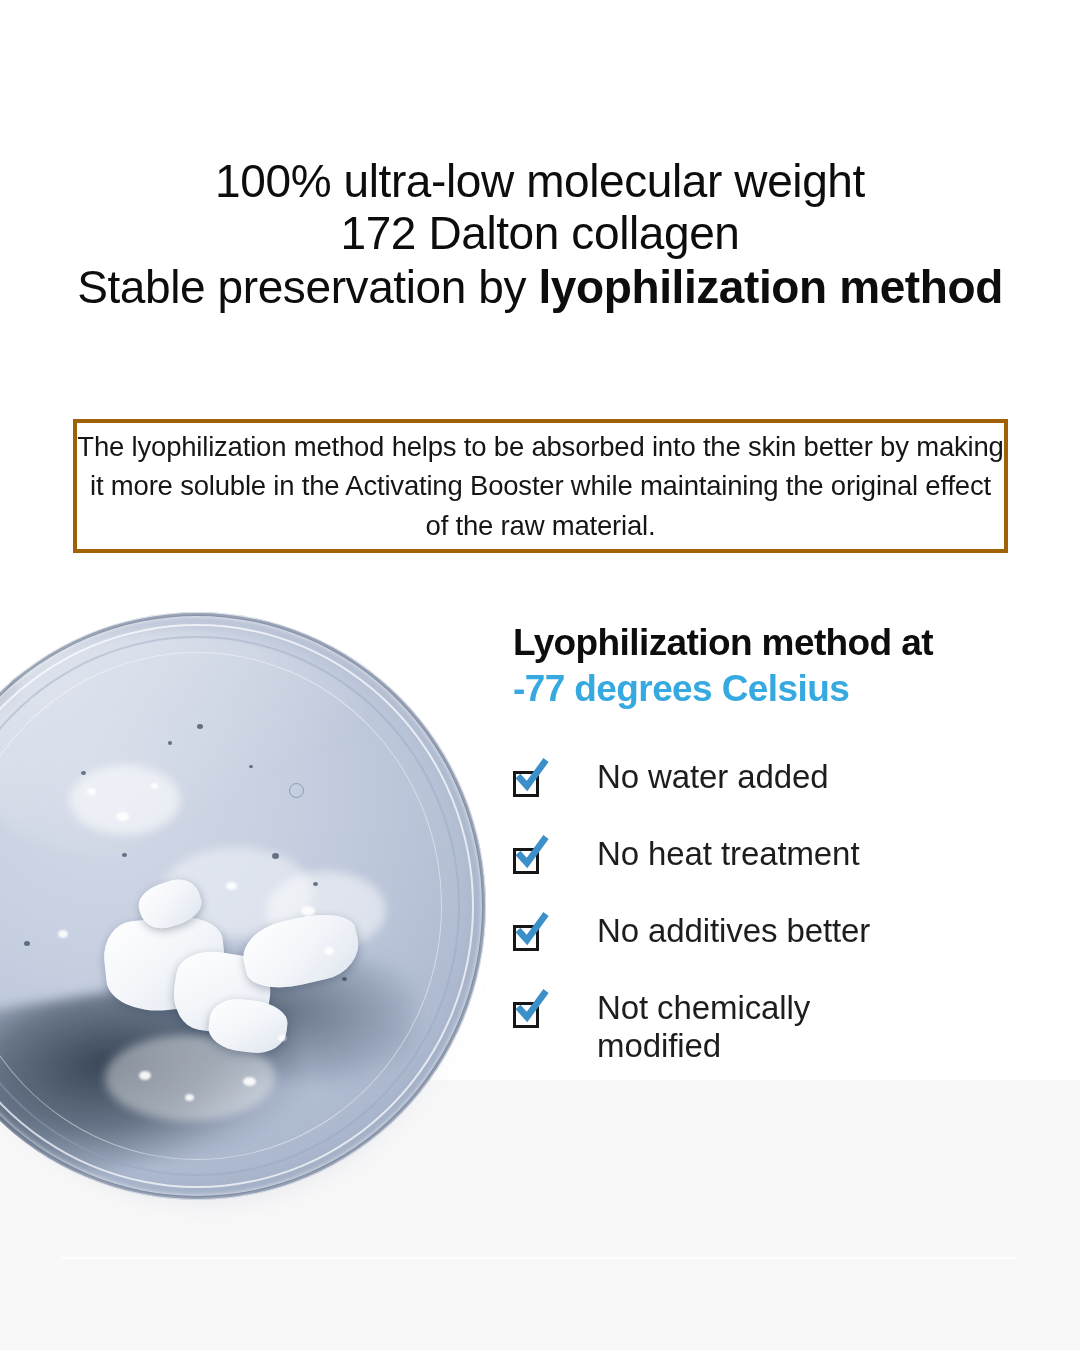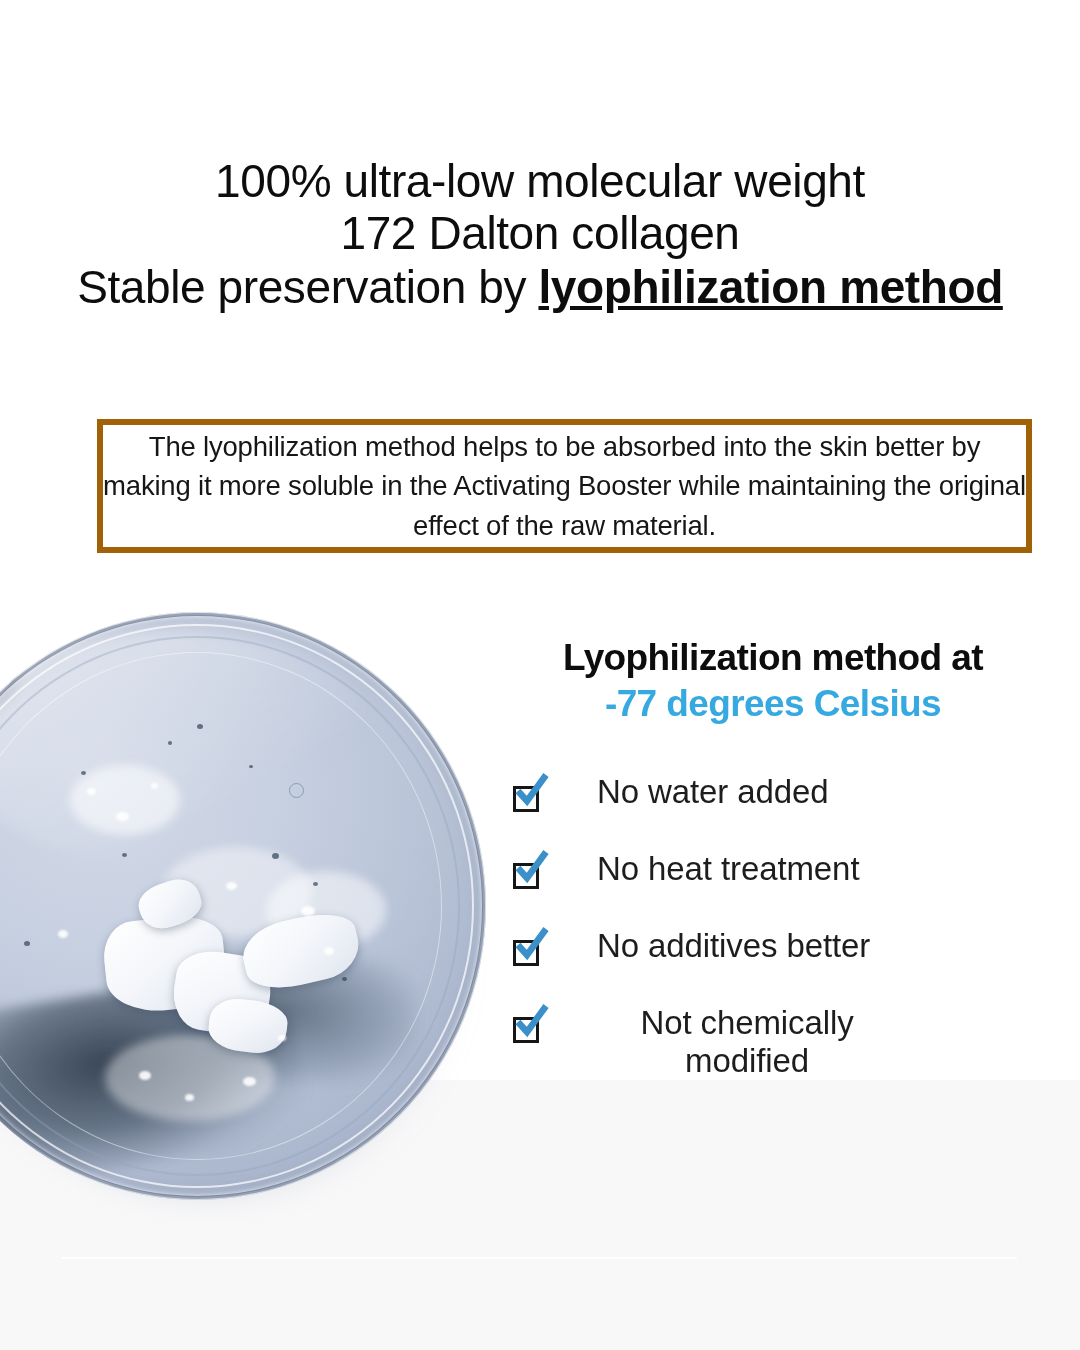--- a/index.html
+++ b/index.html
@@ -54,36 +54,34 @@
     font-weight: 400;
   }
   .headline .l3 {
     display: block;
     font-size: 46px;
     font-weight: 400;
     margin-top: 2px;
   }
   .headline .l3 b {
     font-weight: 700;
-    text-decoration: underline;
   }
 
   
   .note-box {
     position: absolute;
     left: 73px;
     top: 419px;
     width: 935px;
     height: 134px;
-    border: 6px solid #a16207;
+    border: 4px solid #a16207;
     box-sizing: border-box;
     display: flex;
     align-items: center;
     justify-content: center;
-    margin-left: 24px;
   }
   .note-box p {
     margin: 0;
     width: 100%;
     text-align: center;
     font-size: 27.5px;
     font-weight: 400;
     line-height: 1.42;
     color: #161616;
     letter-spacing: -0.2px;
@@ -260,23 +258,22 @@
   .speck {
     position: absolute;
     border-radius: 50%;
     background: rgba(44,62,84,0.68);
   }
 
   
   .right-col {
     position: absolute;
     left: 513px;
-    top: 635px;
+    top: 620px;
     width: 520px;
-    text-align: center;
   }
   .sub-head {
     font-size: 37px;
     font-weight: 700;
     line-height: 1.25;
     letter-spacing: -0.6px;
     color: #0d0d0d;
   }
   .sub-head .blue {
     display: block;

